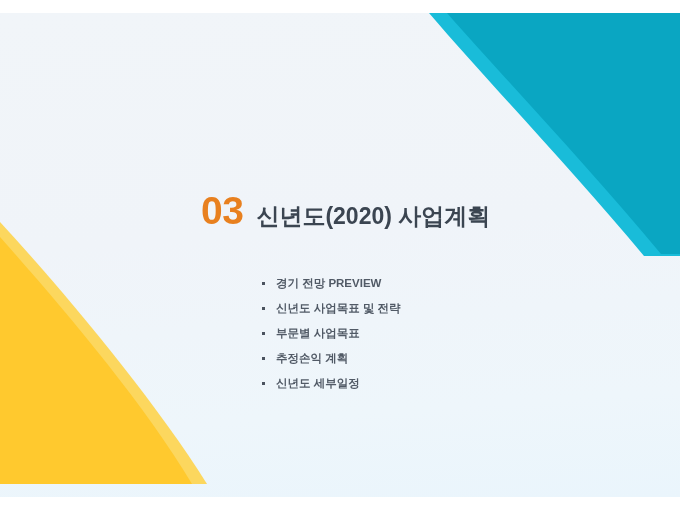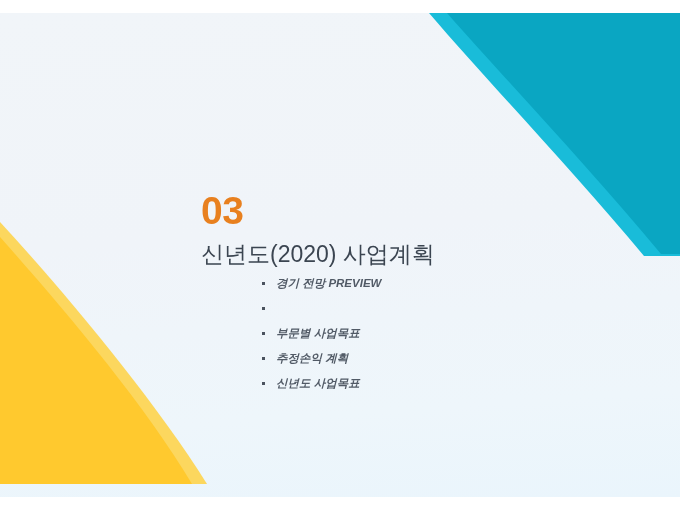--- a/index.html
+++ b/index.html
@@ -54,55 +54,53 @@
   }
 
   .title-row {
     position: absolute;
     left: 201px;
     top: 178px;
     display: flex;
     align-items: baseline;
     gap: 13px;
     white-space: nowrap;
-    flex-direction: column;
   }
 
   .section-number {
     font-size: 39px;
     font-weight: bold;
     color: #e8801f;
     letter-spacing: -0.5px;
     line-height: 1;
   }
 
   .section-title {
     font-size: 23px;
-    font-weight: normal;
+    font-weight: bold;
     color: #3b4551;
     line-height: 1;
     letter-spacing: 0px;
   }
 
   .bullet-list {
     position: absolute;
     left: 262px;
     top: 258px;
     margin: 0;
     padding: 0;
     list-style: none;
   }
 
   .bullet-item {
     display: flex;
     align-items: center;
     height: 24px;
     margin: 0 0 1px 0;
     white-space: nowrap;
-    font-style: italic;
   }
 
   .bullet-dot {
     width: 3px;
     height: 3px;
     background: #4a525e;
     margin-right: 11px;
     flex: 0 0 auto;
     border-radius: 0;
   }
@@ -139,30 +137,31 @@
         <span class="section-title">신년도(2020) 사업계획</span>
       </div>
 
       <ul class="bullet-list">
         <li class="bullet-item">
           <span class="bullet-dot"></span>
           <span class="bullet-text">경기 전망 PREVIEW</span>
         </li>
         <li class="bullet-item">
           <span class="bullet-dot"></span>
+          <span class="bullet-text">신년도 사업목표 및 전략</span>
         </li>
         <li class="bullet-item">
           <span class="bullet-dot"></span>
           <span class="bullet-text">부문별 사업목표</span>
         </li>
         <li class="bullet-item">
           <span class="bullet-dot"></span>
           <span class="bullet-text">추정손익 계획</span>
         </li>
         <li class="bullet-item">
           <span class="bullet-dot"></span>
-          <span class="bullet-text">신년도 사업목표</span>
+          <span class="bullet-text">신년도 세부일정</span>
         </li>
       </ul>
 
     </div>
   </div>
 </div>
 
 </body></html>

